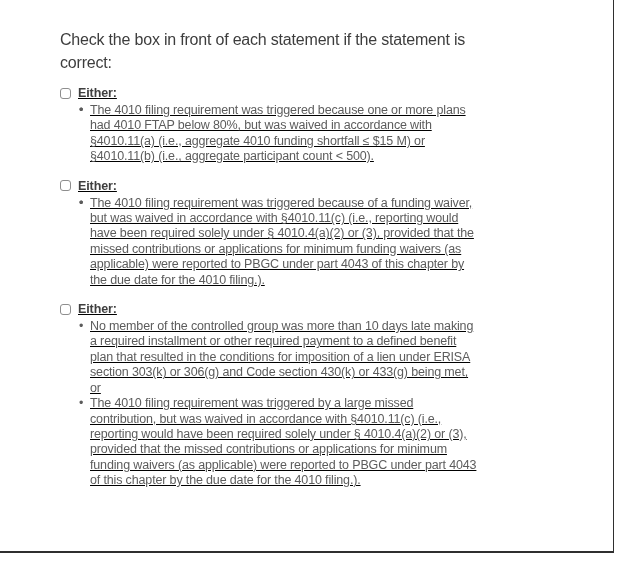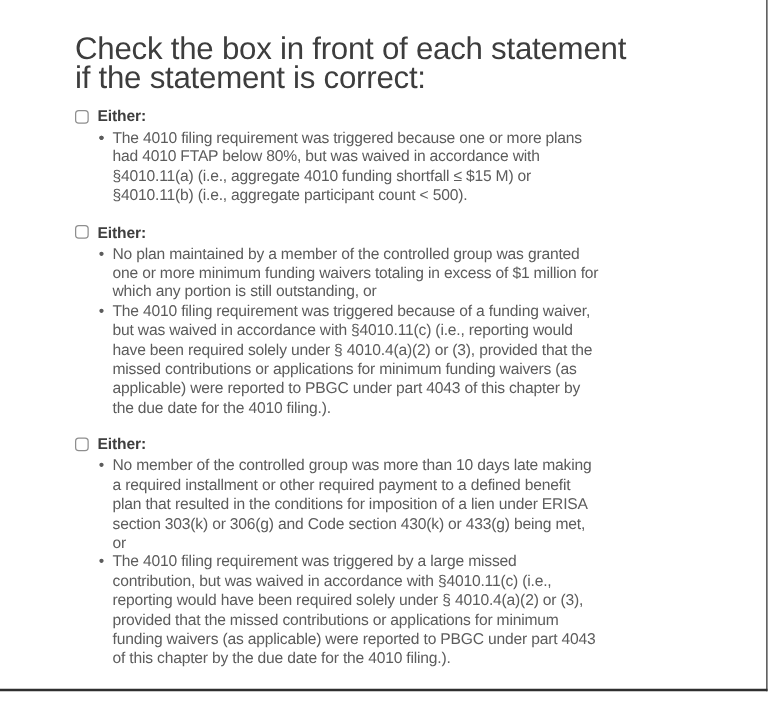--- a/index.html
+++ b/index.html
@@ -27,29 +27,30 @@
     pointer-events: none;
   }
   .content {
     position: absolute;
     left: 60px;
     top: 28px;
     width: 470px;
   }
   .page-title {
     margin: 0 0 11px 0;
-    font-size: 25px;
+    font-size: 16px;
     line-height: 23px;
     font-weight: 400;
     color: #3d3d3d;
     letter-spacing: -0.2px;
     width: 455px;
   }
   .group {
     margin-bottom: 13px;
+    text-decoration: underline;
   }
   .group-header {
     display: flex;
     align-items: center;
     gap: 7px;
     height: 16px;
   }
   .checkbox {
     display: inline-block;
     width: 11px;
@@ -114,21 +115,20 @@
   </div>
 
   <div class="group">
     <div class="group-header">
       <span class="checkbox"></span>
       <span class="group-label">Either:</span>
     </div>
     <ul class="bullets">
       <li class="bullet-item">
         <span class="bullet-dot">•</span>
-        <span>No plan maintained by a member of the controlled group was granted one or more minimum funding waivers totaling in excess of $1 million for which any portion is still outstanding, or</span>
       </li>
       <li class="bullet-item">
         <span class="bullet-dot">•</span>
         <span>The 4010 filing requirement was triggered because of a funding waiver, but was waived in accordance with §4010.11(c) (i.e., reporting would have been required solely under § 4010.4(a)(2) or (3), provided that the missed contributions or applications for minimum funding waivers (as applicable) were reported to PBGC under part 4043 of this chapter by the due date for the 4010 filing.).</span>
       </li>
     </ul>
   </div>
 
   <div class="group">
     <div class="group-header">

